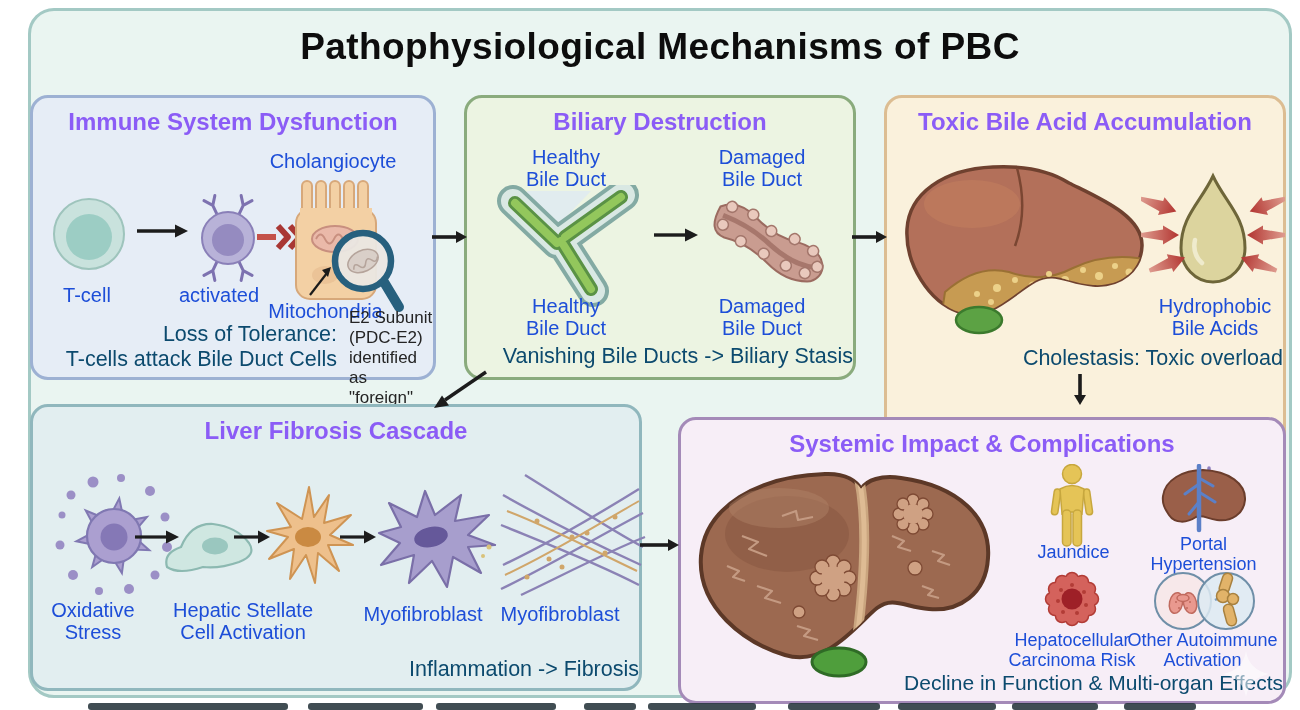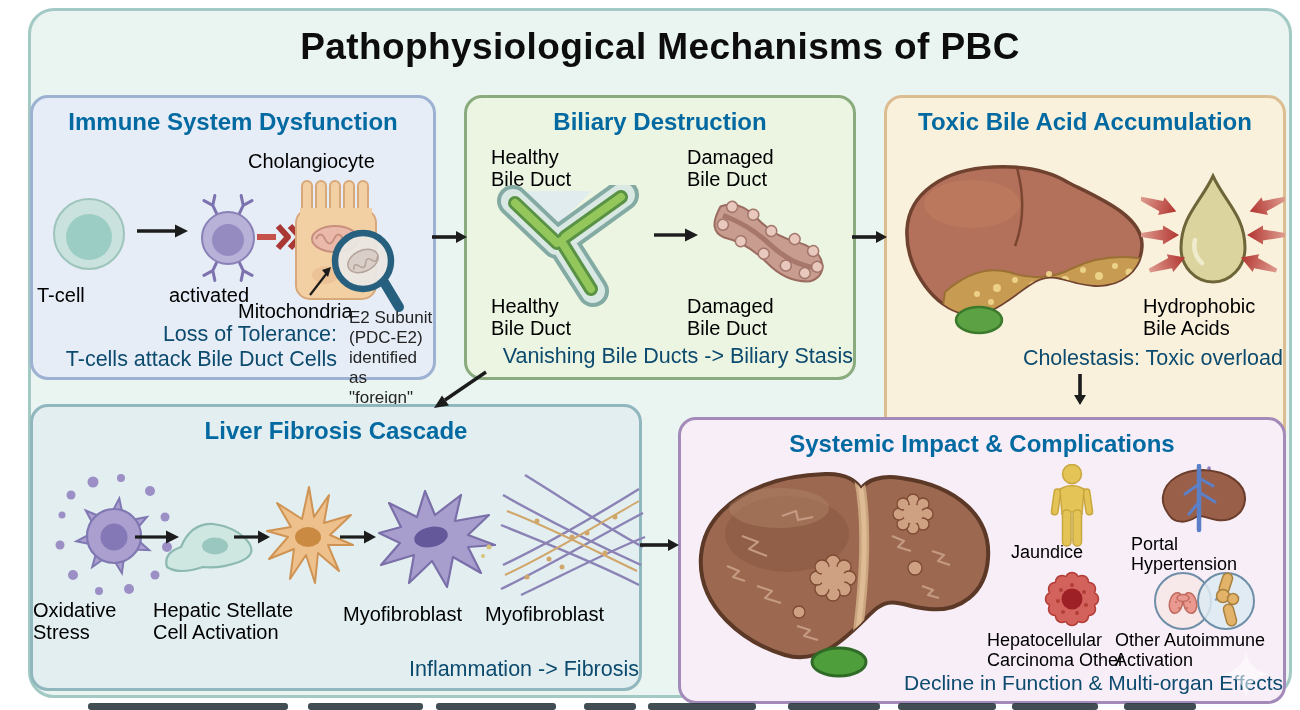--- a/index.html
+++ b/index.html
@@ -9,22 +9,22 @@
           border:3px solid #a3c9c4;border-radius:26px;box-sizing:border-box}
   .title{position:absolute;left:28px;top:26px;width:1264px;text-align:center;
          font-size:37px;font-weight:bold;color:#0d0d0d;letter-spacing:.4px}
   .panel{position:absolute;border-radius:18px;box-sizing:border-box;border:3px solid}
   .p-immune{left:30px;top:95px;width:406px;height:285px;background:#e6edf6;border-color:#9db1d3}
   .p-biliary{left:464px;top:95px;width:392px;height:285px;background:#ecf4e2;border-color:#8aab7d}
   .p-toxic{left:884px;top:95px;width:402px;height:358px;background:#faf1dc;border-color:#dcbd92}
   .p-fibrosis{left:30px;top:404px;width:612px;height:287px;background:#e2eef0;border-color:#90b7bd}
   .p-systemic{left:678px;top:417px;width:608px;height:287px;background:#f7eef7;border-color:#a48ab8}
   .phead{position:absolute;left:0;right:0;top:10px;margin:0;text-align:center;
-         font-size:24px;font-weight:bold;color:#0369a1}
-  .lbl{position:absolute;text-align:left;font-size:20px;line-height:1.12;color:#000000;white-space:pre-line}
+         font-size:24px;font-weight:bold;color:#8b5cf6}
+  .lbl{position:absolute;text-align:center;font-size:20px;line-height:1.12;color:#1d4ed8;white-space:pre-line}
   .lbl.sm{font-size:18px}
   .note{position:absolute;font-size:17px;line-height:1.18;color:#242424;white-space:pre-line}
   .cap{position:absolute;left:0;right:0;text-align:right;font-size:21.5px;color:#0c4a6e;white-space:pre-line}
   .abs{position:absolute}
   svg{display:block}
   .strip{position:absolute;top:703px;height:7px;background:#26343b;border-radius:3px;opacity:.88}
 </style>
 </head>
 <body>
 
@@ -413,21 +413,21 @@
         <circle cx="43" cy="24" r="2"></circle>
         <circle cx="45" cy="37" r="2"></circle>
       <circle cx="36" cy="45" r="2"></circle>
         <circle cx="22" cy="44" r="2"></circle>
         <circle cx="17" cy="33" r="2"></circle>
       <circle cx="20" cy="22" r="2"></circle>
     </g>
     <circle cx="31" cy="31" r="10.5" fill="#9e2027"></circle>
   </svg>
   <div class="lbl sm" style="left:306px;top:210px;width:170px">Hepatocellular
-Carcinoma Other</div>
+Carcinoma Risk</div>
 
   <svg class="abs" style="left:472px;top:148px" width="104" height="66" viewBox="0 0 104 66">
     <circle cx="30" cy="33" r="28" fill="#f7e8ea" stroke="#6f8fa8" stroke-width="2"></circle>
     <circle cx="73" cy="33" r="28" fill="#ddeaf2" fill-opacity="0.85" stroke="#6f8fa8" stroke-width="2"></circle>
     <g fill="#e9998f" stroke="#c06a5e" stroke-width="1.5">
       <ellipse cx="23" cy="35" rx="6.5" ry="10.5" transform="rotate(12 23 35)"></ellipse>
       <ellipse cx="37" cy="35" rx="6.5" ry="10.5" transform="rotate(-12 37 35)"></ellipse>
       <ellipse cx="30" cy="30" rx="6" ry="3.5"></ellipse>
     </g>
     <g fill="#c06a5e">

